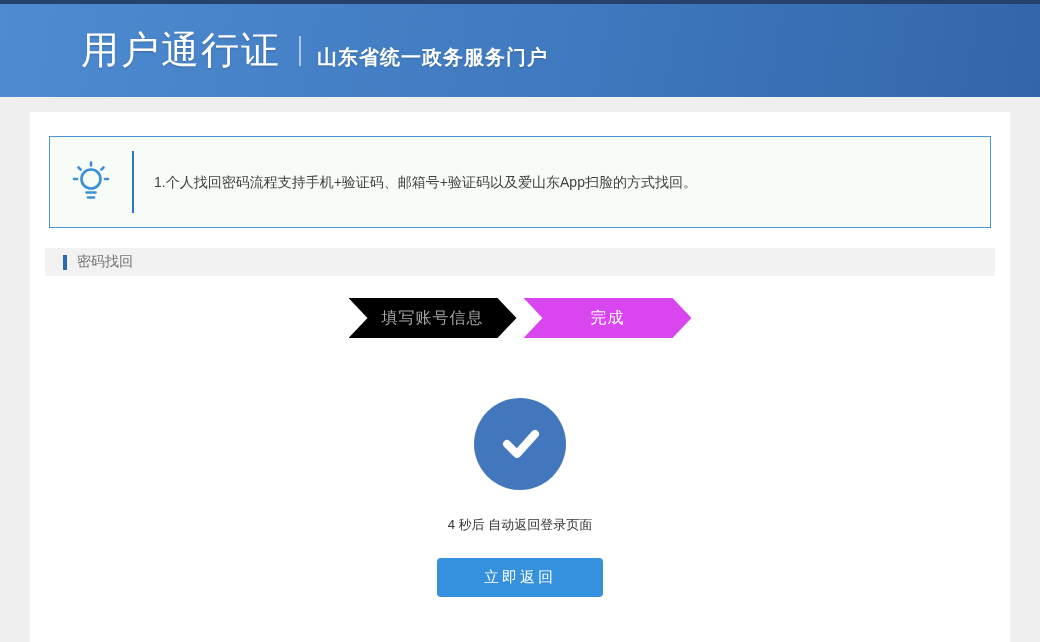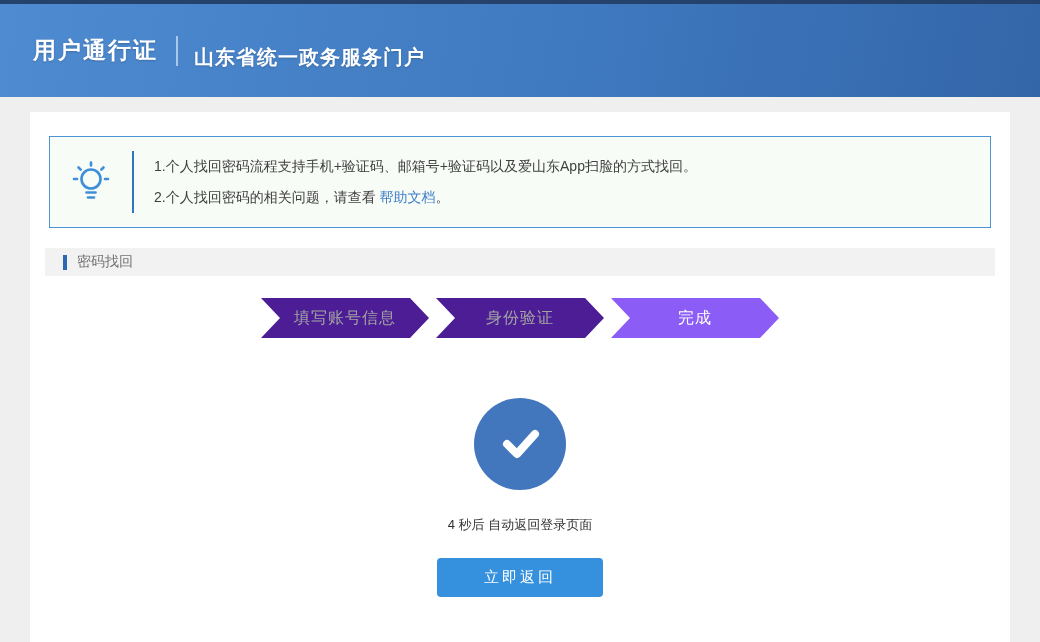--- a/index.html
+++ b/index.html
@@ -14,24 +14,25 @@
   .header {
     height: 97px;
     background: linear-gradient(100deg, #4e8bd0 0%, #3f79bf 55%, #3366a9 100%);
     border-top: 4px solid #24426b;
     display: flex;
     align-items: center;
     padding-left: 33px;
   }
   .header-title {
     color: #fff;
-    font-size: 23px;
-    font-weight: bold;
+    font-size: 38px;
+    font-weight: normal;
     letter-spacing: 2px;
     text-shadow: 0 1px 2px rgba(0,0,0,.18);
+    margin-left: 48px;
   }
   .header-divider {
     width: 2px;
     height: 30px;
     background: rgba(255,255,255,.55);
     margin: 0 16px 0 18px;
   }
   .header-subtitle {
     color: #fff;
     font-size: 20px;
@@ -101,30 +102,30 @@
   
   .steps {
     margin-top: 22px;
     display: flex;
     justify-content: center;
     gap: 7px;
   }
   .step {
     width: 168px;
     height: 40px;
-    background: #4c1d95;
+    background: #000000;
     color: #a3a3a3;
     font-size: 16px;
     display: flex;
     align-items: center;
     justify-content: center;
     letter-spacing: 1px;
     clip-path: polygon(0 0, calc(100% - 19px) 0, 100% 50%, calc(100% - 19px) 100%, 0 100%, 19px 50%);
   }
-  .step.active { background: #8b5cf6; color: #fff; }
+  .step.active { background: #d946ef; color: #fff; }
 
   
   .success-wrap { margin-top: 60px; display: flex; justify-content: center; }
   .success-circle {
     width: 92px;
     height: 92px;
     border-radius: 50%;
     background: #4377bd;
     display: flex;
     align-items: center;
@@ -170,32 +171,30 @@
         <line x1="20" y1="2.5" x2="20" y2="5.5" stroke="#3e8ed8" stroke-width="2.6" stroke-linecap="round"></line>
         <line x1="7.5" y1="7.5" x2="9.7" y2="9.7" stroke="#3e8ed8" stroke-width="2.6" stroke-linecap="round"></line>
         <line x1="32.5" y1="7.5" x2="30.3" y2="9.7" stroke="#3e8ed8" stroke-width="2.6" stroke-linecap="round"></line>
         <line x1="3" y1="19" x2="6" y2="19" stroke="#3e8ed8" stroke-width="2.6" stroke-linecap="round"></line>
         <line x1="37" y1="19" x2="34" y2="19" stroke="#3e8ed8" stroke-width="2.6" stroke-linecap="round"></line>
       </svg>
     </div>
     <div class="tip-sep"></div>
     <div class="tip-text">
       <div>1.个人找回密码流程支持手机+验证码、邮箱号+验证码以及爱山东App扫脸的方式找回。</div>
-      <div><span>2.个人找回密码的相关问题，请查看 </span><a class="tip-link">帮助文档</a><span>。</span></div>
     </div>
   </div>
 
   <div class="section-strip">
     <div class="section-bar"></div>
     <div class="section-title">密码找回</div>
   </div>
 
   <div class="steps">
     <div class="step">填写账号信息</div>
-    <div class="step">身份验证</div>
     <div class="step active">完成</div>
   </div>
 
   <div class="success-wrap">
     <div class="success-circle">
       <svg width="52" height="52" viewBox="0 0 52 52" fill="none">
         <polyline points="13,26 23,36 41,16" stroke="#ffffff" stroke-width="8" stroke-linecap="round" stroke-linejoin="round"></polyline>
       </svg>
     </div>
   </div>

